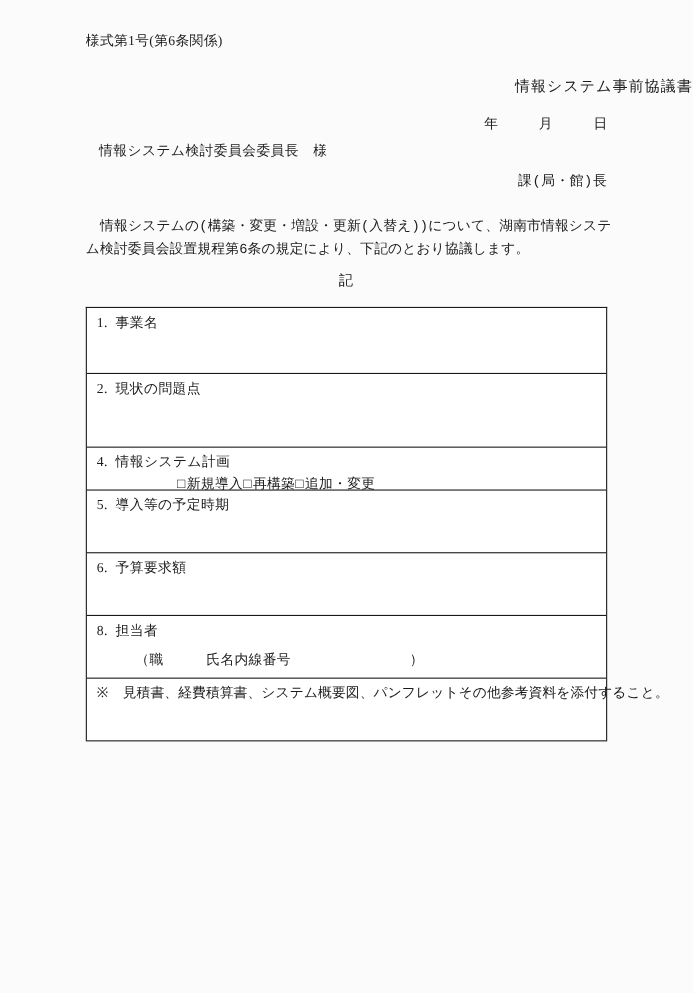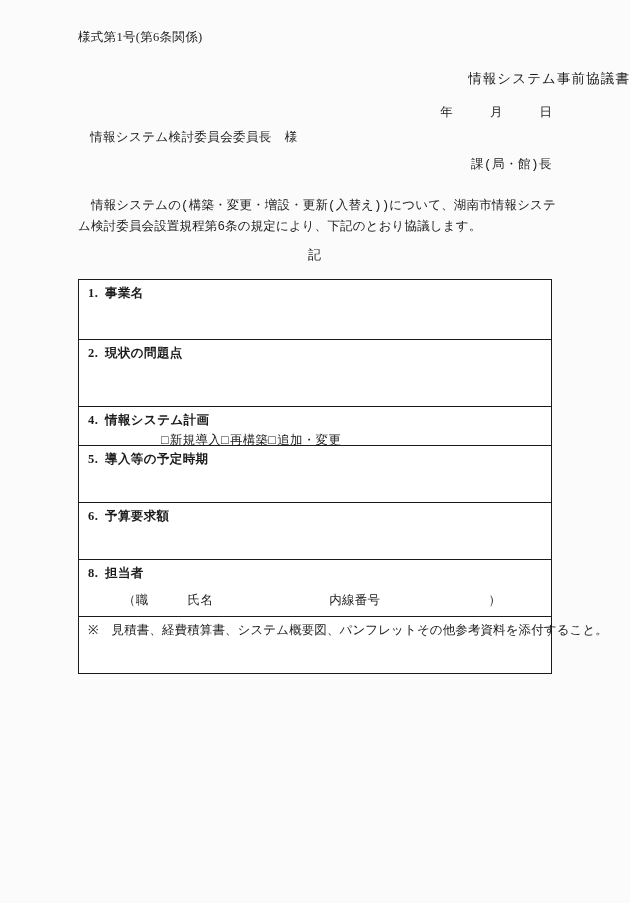--- a/index.html
+++ b/index.html
@@ -126,21 +126,20 @@
   .row:last-child {
     border-bottom: 1.4px solid #1b1b1b;
   }
 
   .row-label {
     font-size: 12.5px;
     letter-spacing: 0.4px;
     padding-left: 9px;
     white-space: nowrap;
     line-height: 18px;
-    font-weight: bold;
   }
   .row-label .num {
     display: inline-block;
     min-width: 17px;
   }
 
   
   .h-60  { height: 60px; }
   .h-67  { height: 67px; }
   .h-99  { height: 99px; }
@@ -170,21 +169,21 @@
 
   .contact-sub {
     margin-top: 9px;
     padding-left: 44px;
     font-size: 12.5px;
     line-height: 18px;
     white-space: nowrap;
     letter-spacing: 0.3px;
   }
   .contact-sub .seg-name   { margin-left: 39px; }
-  .contact-sub .seg-ext    { margin-left: 116px; }
+  .contact-sub .seg-ext    { }
   .contact-sub .seg-close  { margin-left: 108px; }
 
   .note-text {
     font-size: 12.5px;
     letter-spacing: 0.1px;
     padding-left: 9px;
     line-height: 18px;
     white-space: nowrap;
   }
   .note-text .note-mark {

